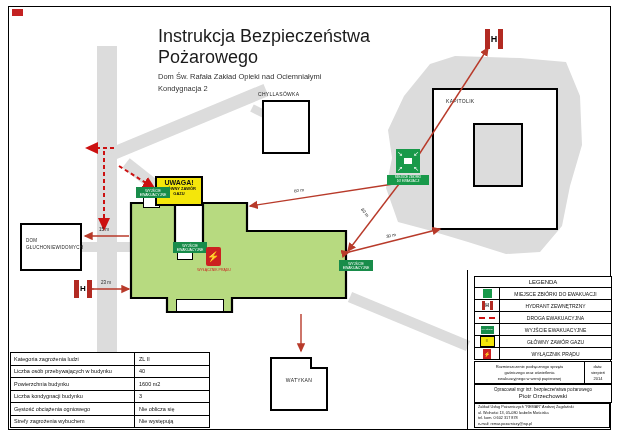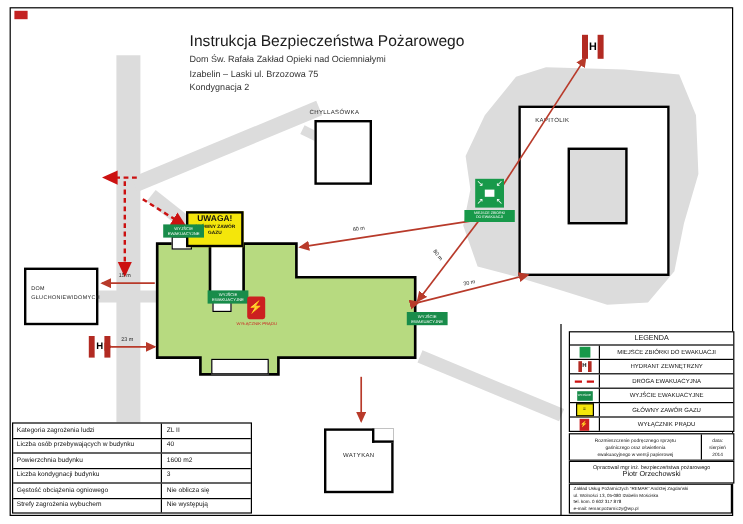--- a/index.html
+++ b/index.html
@@ -3,21 +3,21 @@
 <meta charset="utf-8">
 <style>
   html,body{margin:0;padding:0;background:#fff;}
   #page{position:relative;width:619px;height:437px;background:#ffffff;
         font-family:"Liberation Sans", sans-serif;color:#111;overflow:hidden;}
   .abs{position:absolute;}
   #frame{left:8px;top:6px;width:601px;height:422px;border:1px solid #000;}
   #red-marker{left:12px;top:9px;width:11px;height:7px;background:#c42222;}
   
   #title{left:158px;top:26px;width:300px;}
-  #title .t1{font-size:13px;color:#1b1b1b;margin-bottom:4px;}
+  #title .t1{font-size:18px;color:#1b1b1b;margin-bottom:4px;}
   #title .t2{font-size:7.5px;color:#333;margin-bottom:2.5px;}
   
   #svg-bg,#svg-fg{left:0;top:0;width:619px;height:437px;pointer-events:none;}
   
   .bldg{background:#fff;border:2px solid #000;}
   .bldg-label{font-size:5px;letter-spacing:.3px;color:#222;white-space:nowrap;}
   #dom{left:20px;top:223px;width:58px;height:44px;}
   #dom .bldg-label{position:absolute;left:4px;top:13px;font-size:4.5px;line-height:1.5;}
   #chyl{left:262px;top:100px;width:44px;height:50px;}
   #chyl-label{left:258px;top:91px;}
@@ -112,21 +112,20 @@
     <line x1="252" y1="108" x2="264" y2="114" stroke="#dcdcdc" stroke-width="8"></line>
     <path d="M131,203 H175 V251 H203 V203 H247 V231 H346 V298 H232 V312 H167 V298 H131 Z" fill="#b7da80" stroke="#000" stroke-width="2.2"></path>
   </svg>
 
   <div id="frame" class="abs"></div>
   <div id="red-marker" class="abs"></div>
 
   <div id="title" class="abs">
     <div class="t1">Instrukcja Bezpieczeństwa Pożarowego</div>
     <div class="t2">Dom Św. Rafała Zakład Opieki nad Ociemniałymi</div>
-    <div class="t2">Izabelin – Laski ul. Brzozowa 75</div>
     <div class="t2">Kondygnacja 2</div>
   </div>
 
   <div id="dom" class="abs bldg">
     <div class="bldg-label">
       <span>DOM</span><br>
       <span>GŁUCHONIEWIDOMYCH</span>
     </div>
   </div>
   <div id="chyl" class="abs bldg"></div>

